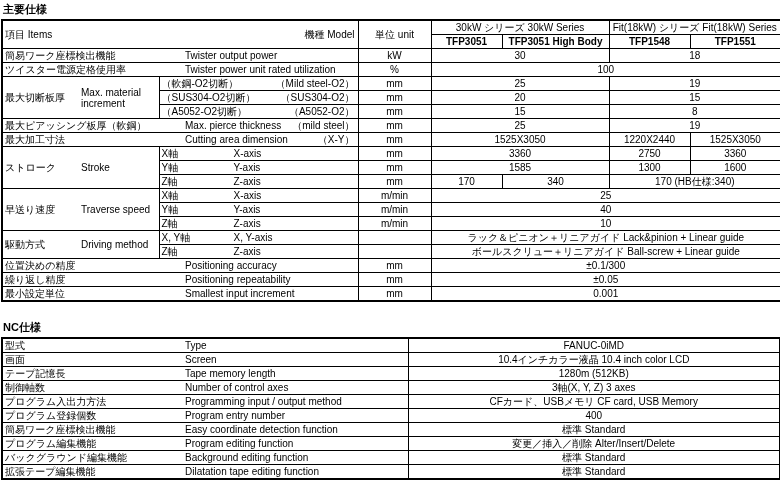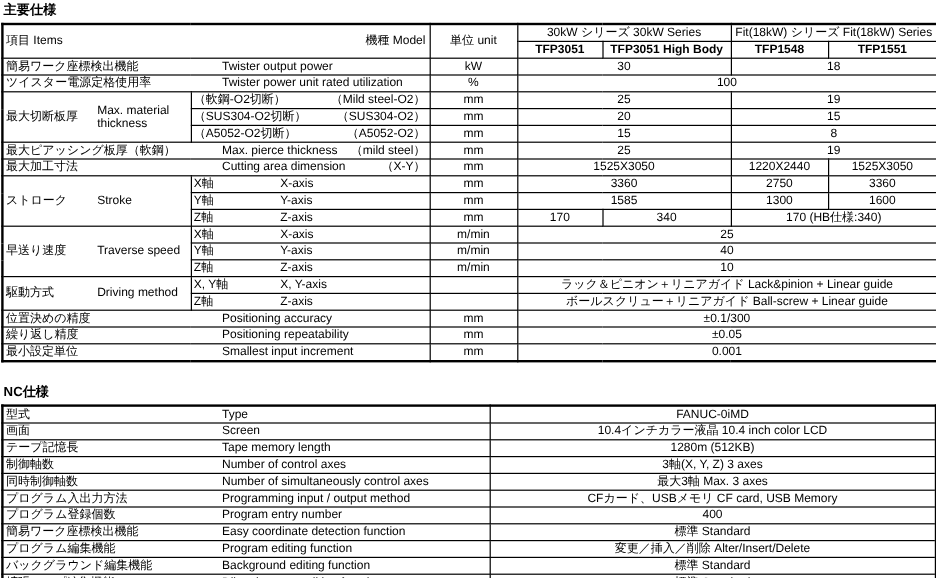--- a/index.html
+++ b/index.html
@@ -81,21 +81,21 @@
           <span>ツイスター電源定格使用率</span>
           <span class="abs at158">Twister power unit rated utilization</span>
         </td>
         <td class="c">%</td>
         <td colspan="4" class="c">100</td>
       </tr>
 
       <tr>
         <td rowspan="3">
           <span>最大切断板厚</span>
-          <span class="abs gwrap">Max. material thickness</span>
+          <span class="abs gwrap">Max. material increment</span>
         </td>
         <td>
           <span>（軟鋼-O2切断）</span>
           <span class="abs atright">（Mild steel-O2）</span>
         </td>
         <td class="c">mm</td>
         <td colspan="2" class="c">25</td>
         <td colspan="2" class="c">19</td>
       </tr>
       <tr>
@@ -286,27 +286,20 @@
       </tr>
       <tr>
         <td>
           <span>制御軸数</span>
           <span class="abs at158">Number of control axes</span>
         </td>
         <td class="c">3軸(X, Y, Z)  3 axes</td>
       </tr>
       <tr>
         <td>
-          <span>同時制御軸数</span>
-          <span class="abs at158">Number of simultaneously control axes</span>
-        </td>
-        <td class="c">最大3軸  Max. 3 axes</td>
-      </tr>
-      <tr>
-        <td>
           <span>プログラム入出力方法</span>
           <span class="abs at158">Programming input / output method</span>
         </td>
         <td class="c">CFカード、USBメモリ  CF card, USB Memory</td>
       </tr>
       <tr>
         <td>
           <span>プログラム登録個数</span>
           <span class="abs at158">Program entry number</span>
         </td>

